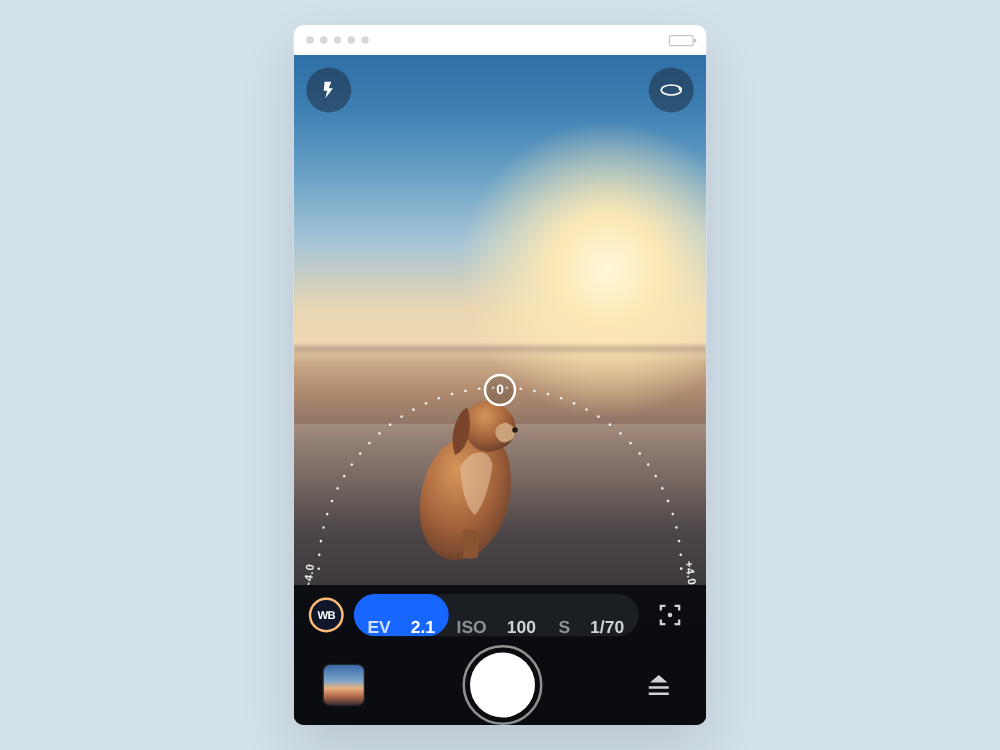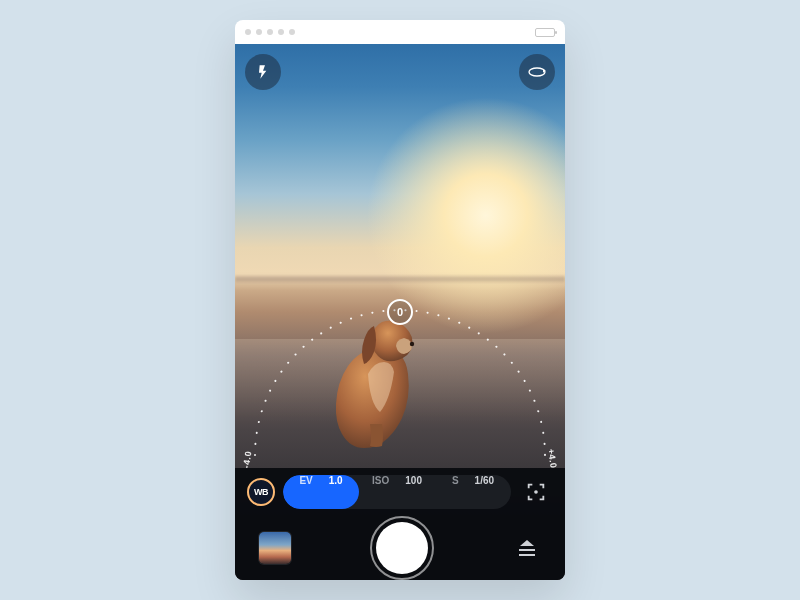--- a/index.html
+++ b/index.html
@@ -123,22 +123,22 @@
     width:28px; height:28px; border-radius:50%;
     background:#0f172a; border:2px solid #fdba74;
     display:flex; align-items:center; justify-content:center;
     color:#fff; font-size:9px; font-weight:700; letter-spacing:-.5px;
   }
   .pillrow {
     flex:1; height:34px; border-radius:17px; background:#1b1e23;
     display:flex; align-items:stretch; overflow:hidden;
   }
   .pill {
-    flex:1; display:flex; align-items:flex-start; justify-content:center;
-    font-size:10px; font-weight:600; color:#cfd2d7; gap:16px;
+    flex:1; display:flex; align-items:flex-end; justify-content:center;
+    font-size:14px; font-weight:600; color:#cfd2d7; gap:16px;
   }
   .pill .k { color:#8d9197; font-weight:700; }
   .pill.active { background:#1766ff; color:#fff; border-radius:17px; }
   .pill.active .k { color:#cfe0ff; }
   .focus-btn {
     width:34px; height:34px; border-radius:10px;
     display:flex; align-items:center; justify-content:center;
     color:#cfd2d7;
   }
 
@@ -246,29 +246,29 @@
     </div>
 
     <div class="settings">
       <div class="wb">
         <span>WB</span>
       </div>
 
       <div class="pillrow">
         <div class="pill active">
           <span class="k">EV</span>
-          <span>1.0</span>
+          <span>2.1</span>
         </div>
         <div class="pill">
           <span class="k">ISO</span>
           <span>100</span>
         </div>
         <div class="pill">
           <span class="k">S</span>
-          <span>1/60</span>
+          <span>1/70</span>
         </div>
       </div>
 
       <div class="focus-btn">
         <svg width="22" height="22" viewBox="0 0 24 24">
           <path fill="none" stroke="currentColor" stroke-width="2" d="M4 8V4h4M20 8V4h-4M4 16v4h4M20 16v4h-4"></path>
           <circle cx="12" cy="12" r="2" fill="currentColor"></circle>
         </svg>
       </div>
     </div>

